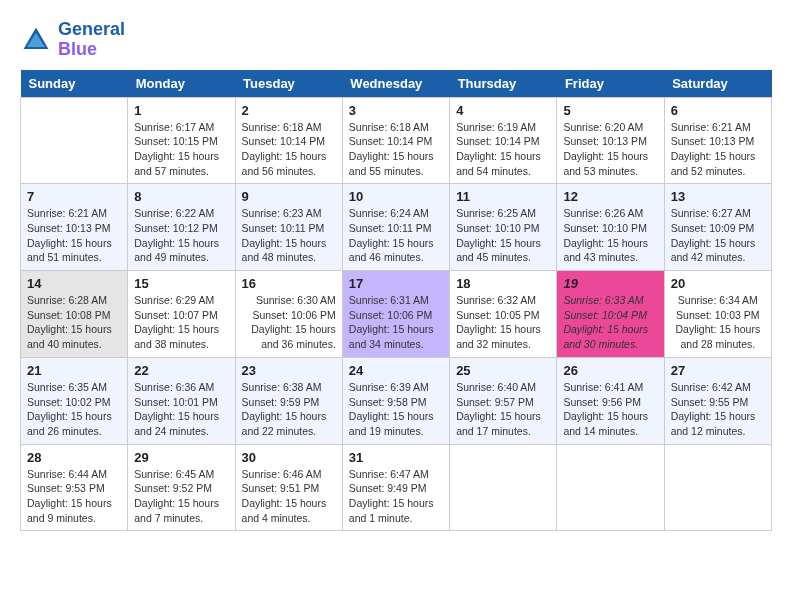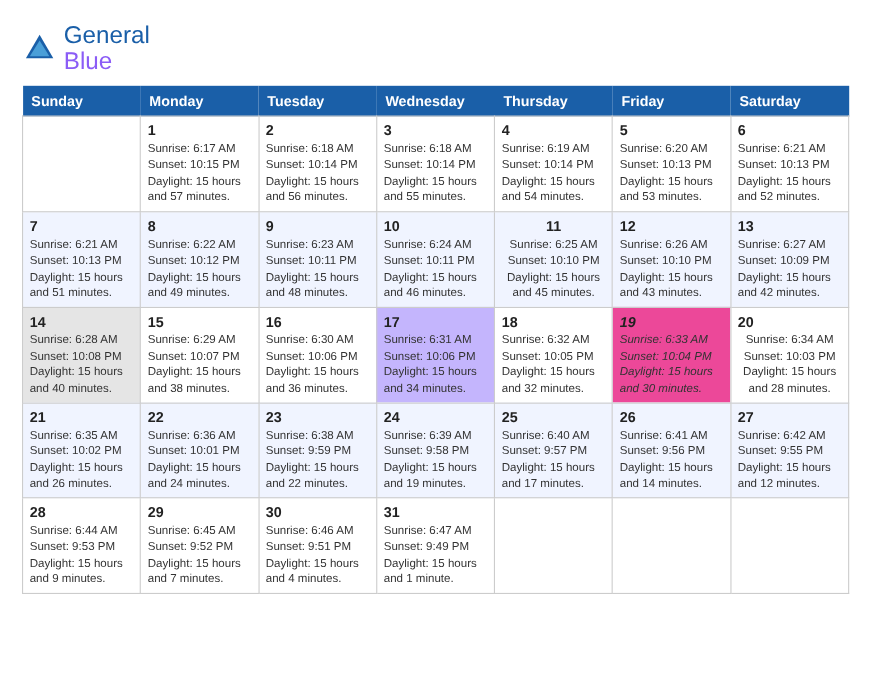--- a/index.html
+++ b/index.html
@@ -15,22 +15,22 @@
       justify-content: space-between;
       align-items: flex-start;
       margin-bottom: 10px;
     }
     .logo {
       display: flex;
       align-items: center;
       gap: 6px;
     }
     .logo-text {
-      font-size: 22px;
-      font-weight: normal;
+      font-size: 18px;
+      font-weight: bold;
       color: #333;
       line-height: 1.1;
     }
     .logo-text span {
       color: #1a5fa8;
     }
     .logo-icon {
       width: 32px;
       height: 32px;
     }
@@ -189,21 +189,21 @@
 Daylight: 15 hours
 and 48 minutes.</div>
         </td>
         <td style="background-color: rgb(240, 244, 255);">
           <span class="day-number">10</span>
           <div class="day-info" style="white-space: pre-line;">Sunrise: 6:24 AM
 Sunset: 10:11 PM
 Daylight: 15 hours
 and 46 minutes.</div>
         </td>
-        <td style="background-color: rgb(240, 244, 255); text-align: center;">
+        <td style="background-color: rgb(240, 244, 255);">
           <span class="day-number">11</span>
           <div class="day-info" style="white-space: pre-line;">Sunrise: 6:25 AM
 Sunset: 10:10 PM
 Daylight: 15 hours
 and 45 minutes.</div>
         </td>
         <td style="background-color: rgb(240, 244, 255);">
           <span class="day-number">12</span>
           <div class="day-info" style="white-space: pre-line;">Sunrise: 6:26 AM
 Sunset: 10:10 PM
@@ -228,21 +228,21 @@
         </td>
         <td style="background-color: rgb(255, 255, 255);">
           <span class="day-number">15</span>
           <div class="day-info" style="white-space: pre-line;">Sunrise: 6:29 AM
 Sunset: 10:07 PM
 Daylight: 15 hours
 and 38 minutes.</div>
         </td>
         <td style="background-color: rgb(255, 255, 255);">
           <span class="day-number">16</span>
-          <div class="day-info" style="white-space: pre-line;">Sunrise: 6:30 AM
+          <div class="day-info" style="white-space: pre-line; text-align: right;">Sunrise: 6:30 AM
 Sunset: 10:06 PM
 Daylight: 15 hours
 and 36 minutes.</div>
         </td>
         <td style="background-color: #c4b5fd;">
           <span class="day-number">17</span>
           <div class="day-info" style="white-space: pre-line;">Sunrise: 6:31 AM
 Sunset: 10:06 PM
 Daylight: 15 hours
 and 34 minutes.</div>

